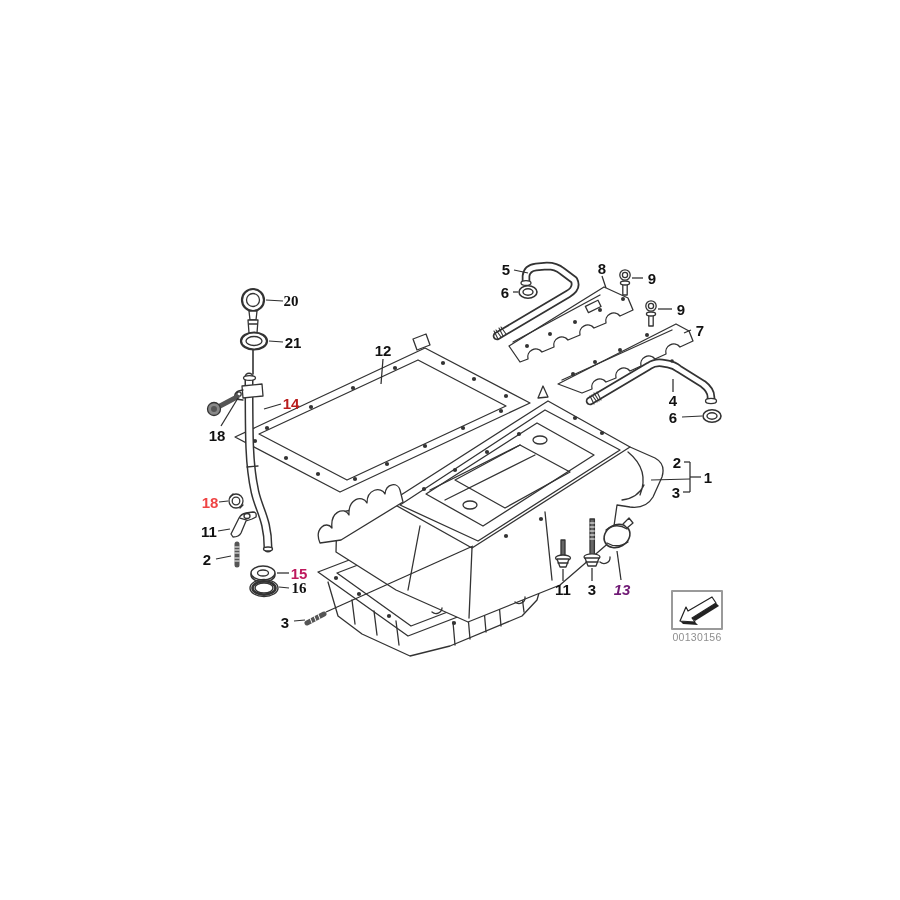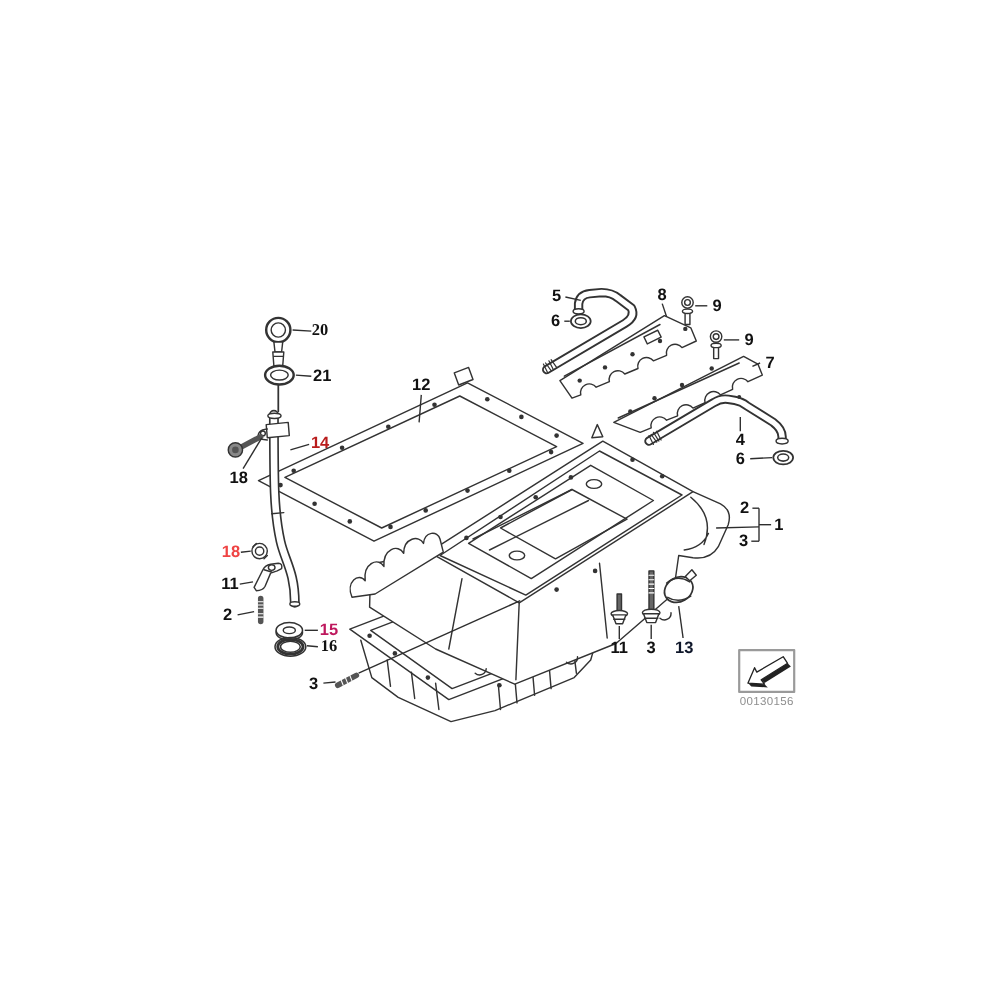--- a/index.html
+++ b/index.html
@@ -301,18 +301,18 @@
       <span class="callout" style="left: 506px; top: 269px; color: rgb(17, 17, 17);">5</span>
       <span class="callout" style="left: 505px; top: 292px; color: rgb(17, 17, 17);">6</span>
       <span class="callout" style="left: 602px; top: 268px; color: rgb(17, 17, 17);">8</span>
       <span class="callout" style="left: 652px; top: 278px; color: rgb(17, 17, 17);">9</span>
       <span class="callout" style="left: 681px; top: 309px; color: rgb(17, 17, 17);">9</span>
       <span class="callout" style="left: 700px; top: 330px; color: rgb(17, 17, 17);">7</span>
       <span class="callout" style="left: 673px; top: 400px; color: rgb(17, 17, 17);">4</span>
       <span class="callout" style="left: 673px; top: 417px; color: rgb(17, 17, 17);">6</span>
       <span class="callout" style="left: 563px; top: 589px; color: rgb(17, 17, 17);">11</span>
       <span class="callout" style="left: 592px; top: 589px; color: rgb(17, 17, 17);">3</span>
-      <span class="callout" style="left: 622px; top: 589px; color: #0f172a;">13</span>
+      <span class="callout" style="left: 622px; top: 589px; color: #701a75; font-style: italic;">13</span>
       <span class="callout" style="left: 677px; top: 462px; color: rgb(17, 17, 17);">2</span>
       <span class="callout" style="left: 676px; top: 492px; color: rgb(17, 17, 17);">3</span>
       <span class="callout" style="left: 708px; top: 477px; color: rgb(17, 17, 17);">1</span>
     </div>
 </div>
 
 </body></html>

